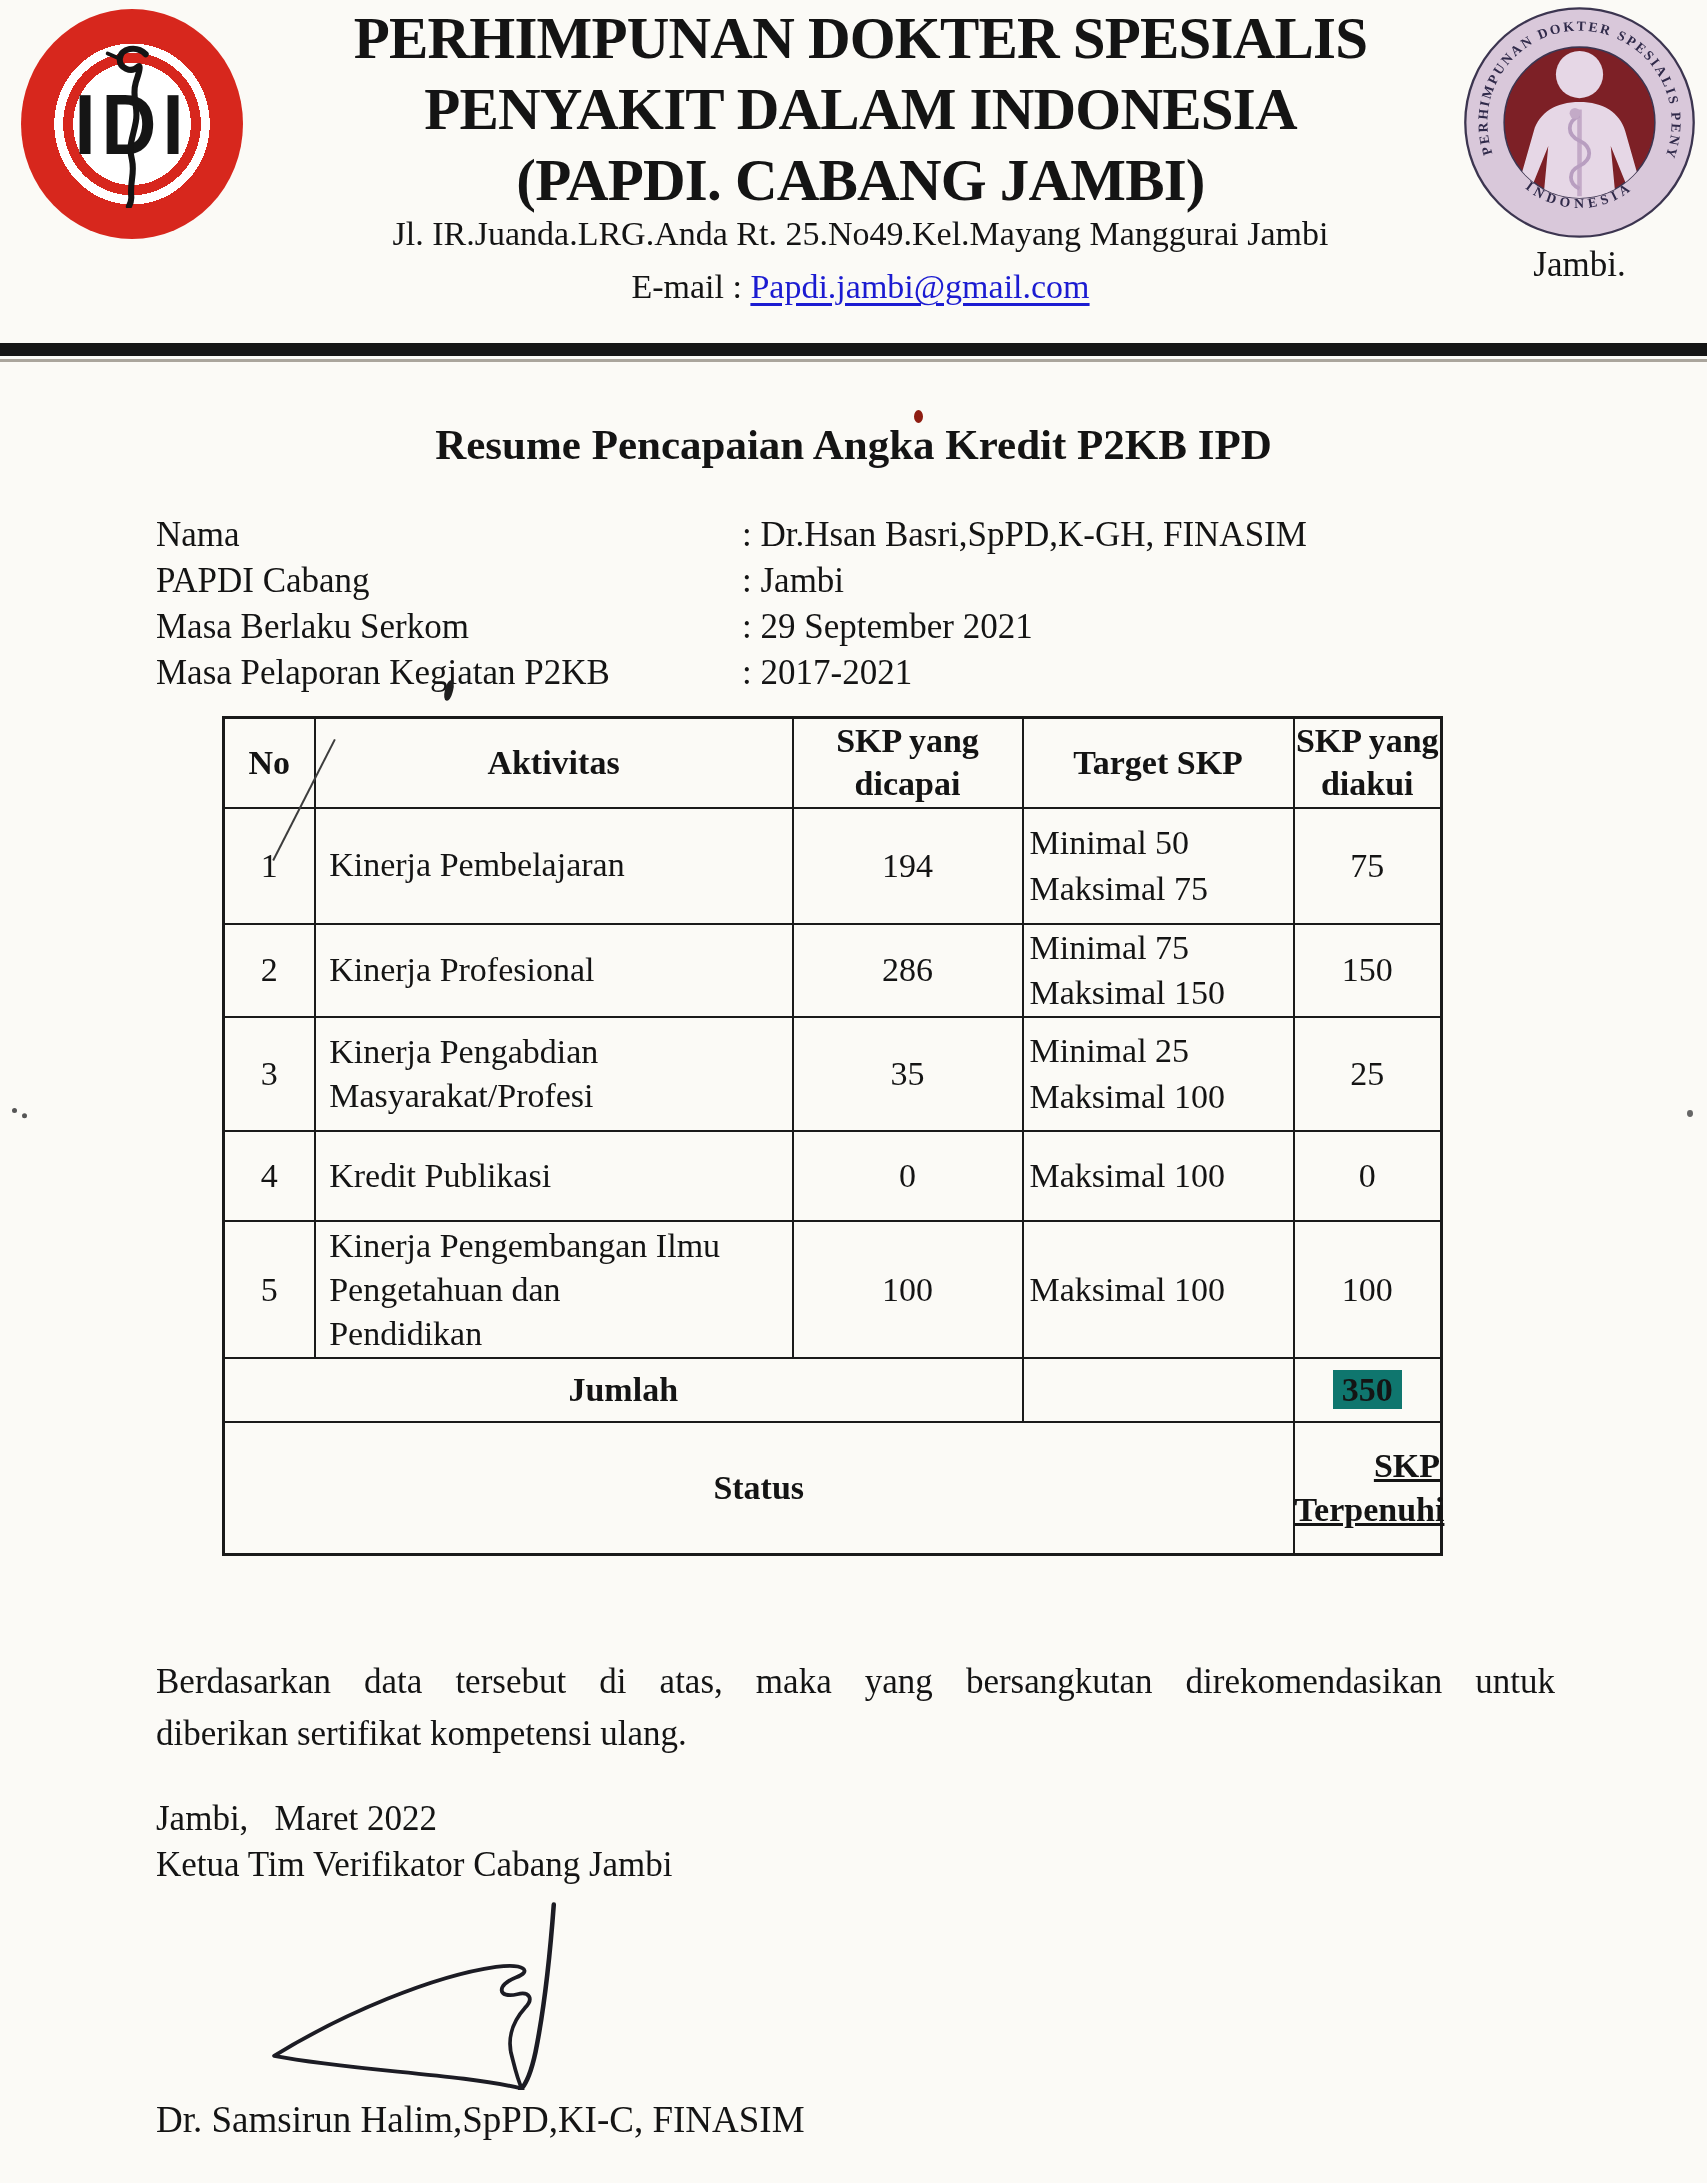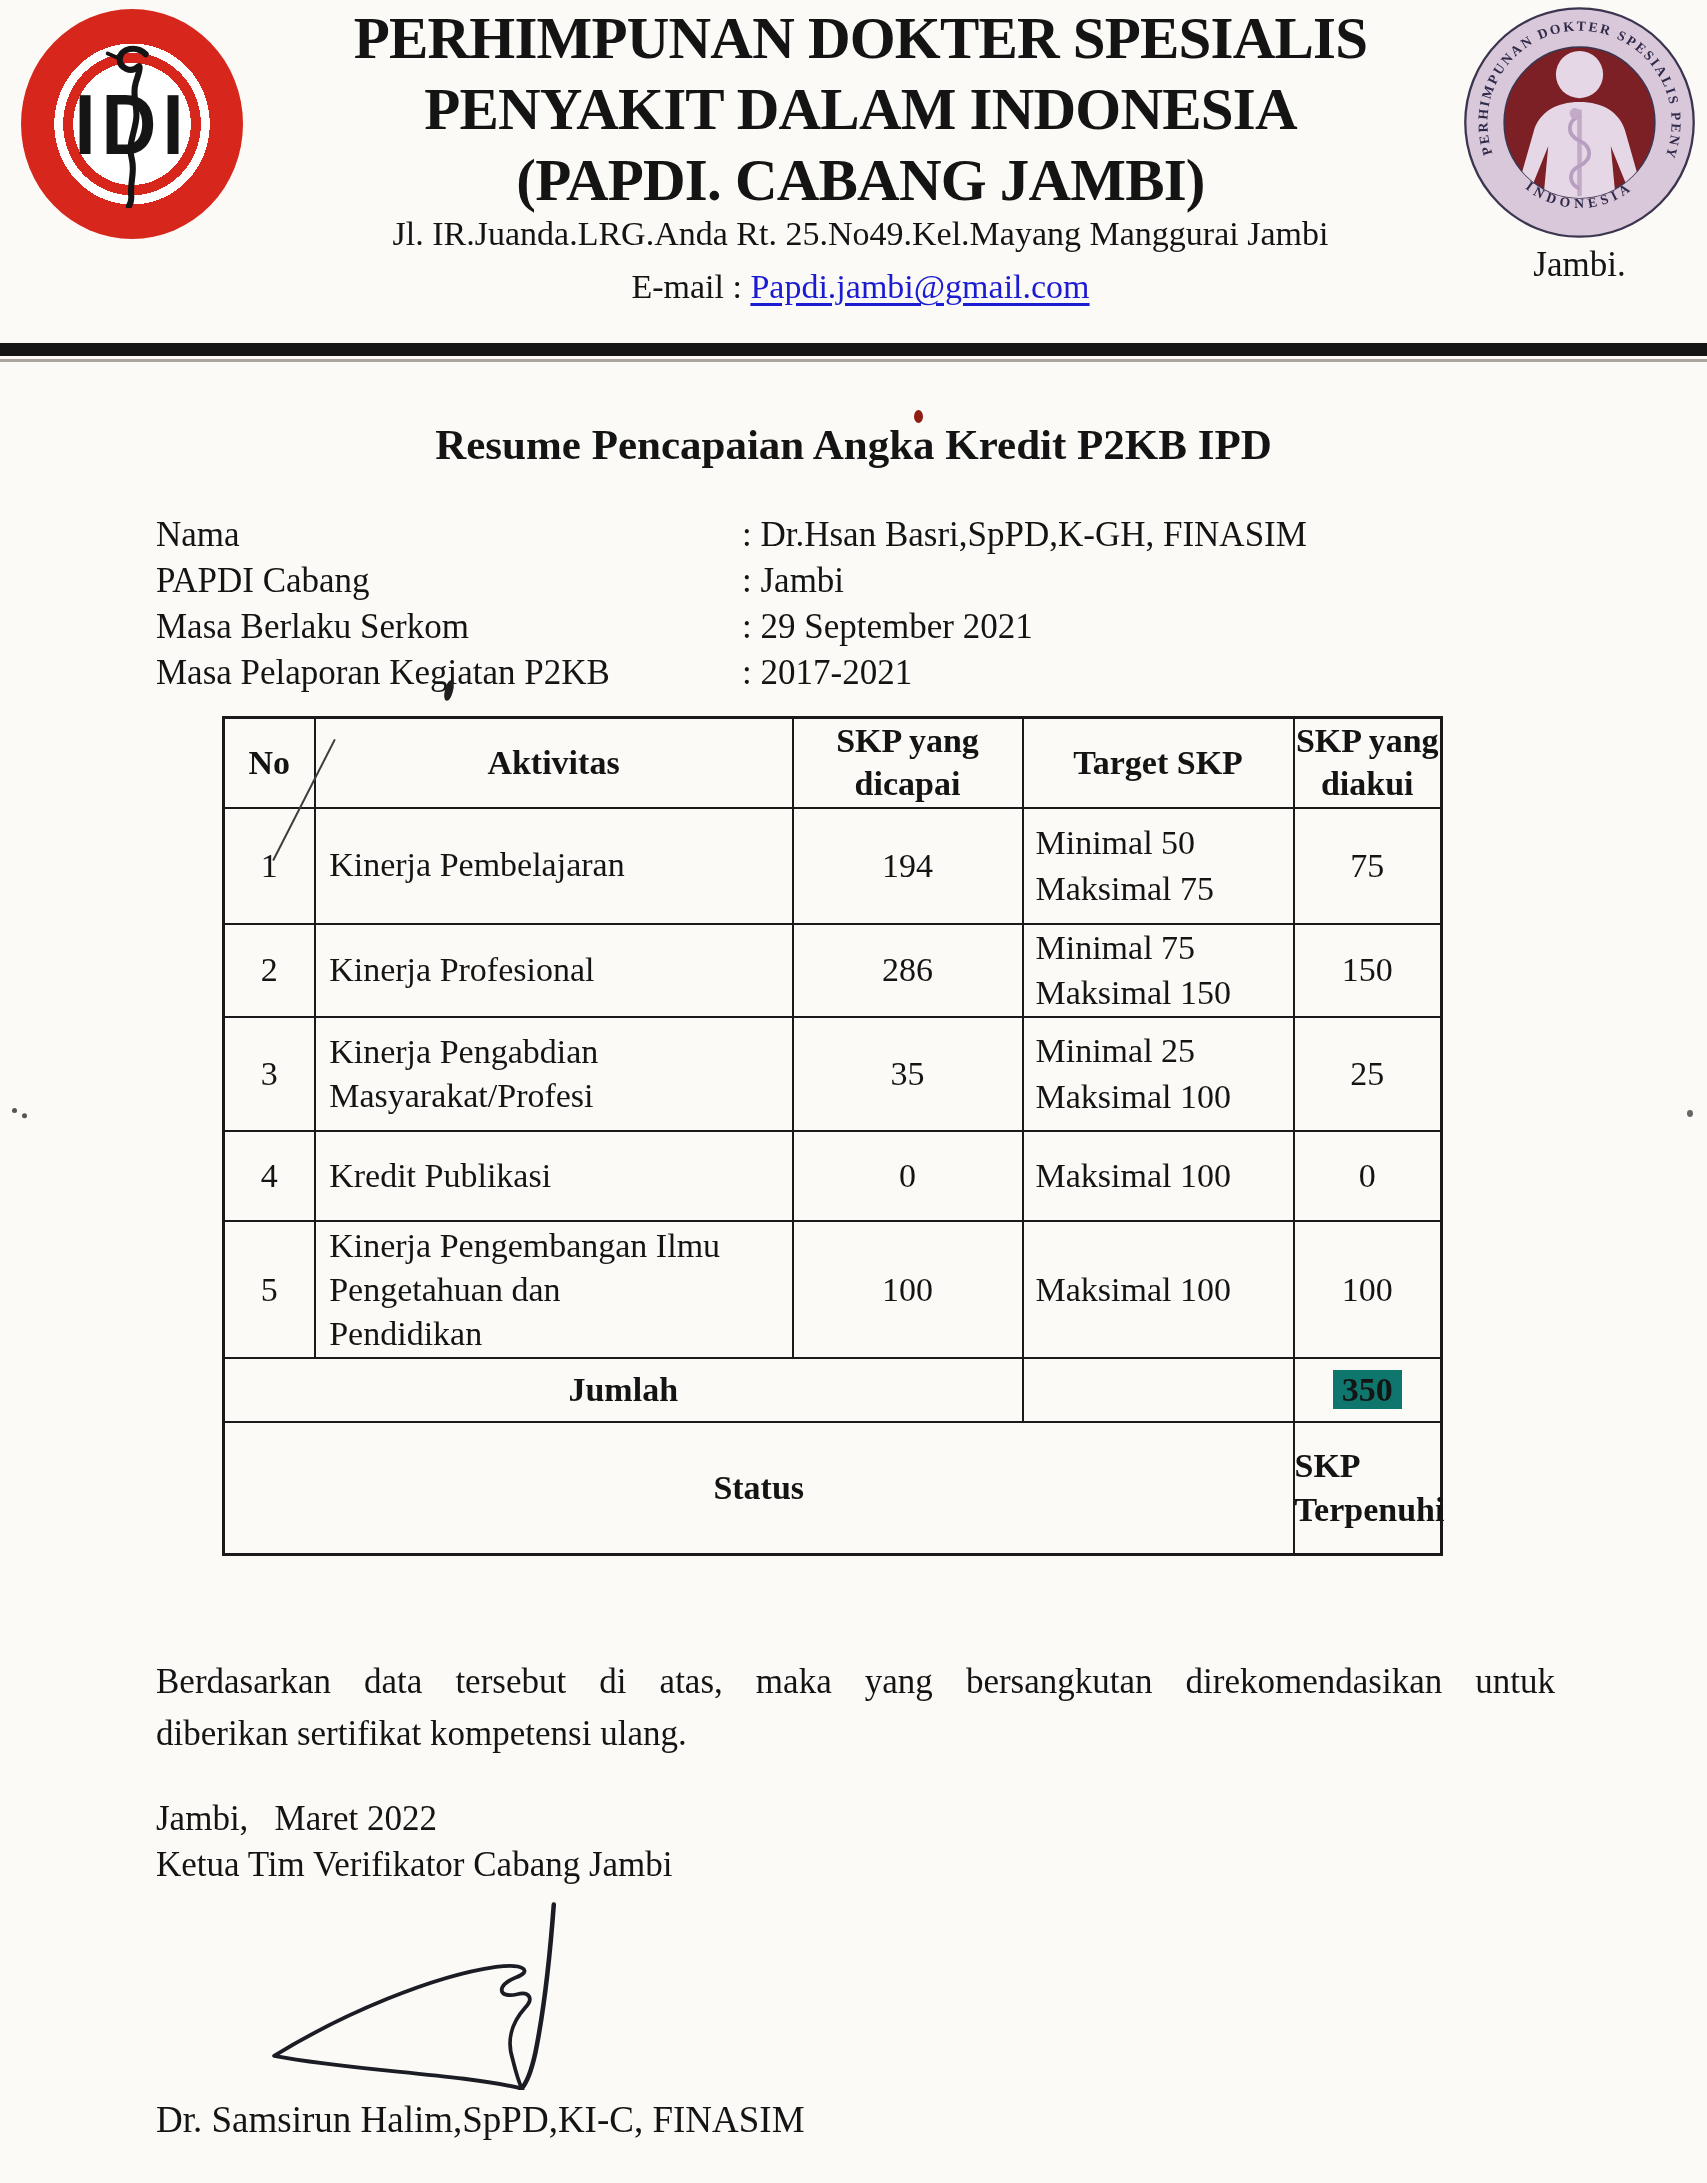--- a/index.html
+++ b/index.html
@@ -42,26 +42,26 @@
   .skp-table {
     margin:20px 0 0 222px; width:1219px; border-collapse:collapse; table-layout:fixed;
     font-size:34px; border:3.8px solid #1a1a1a;
   }
   .skp-table th, .skp-table td { border:2.3px solid #1a1a1a; vertical-align:middle; }
   .skp-table th { font-weight:700; line-height:1.25; white-space:pre-line; text-align:center; }
   .c-no { width:91px; } .c-akt { width:478px; } .c-dic { width:230px; }
   .c-tar { width:271px; } .c-dia { width:148px; }
   td.no, td.num { text-align:center; }
   td.akt { text-align:left; padding-left:13.7px; white-space:pre-line; line-height:1.3; }
-  td.target { text-align:left; padding-left:12px; white-space:pre-line; line-height:1.35; }
+  td.target { text-align:left; padding-left:6px; white-space:pre-line; line-height:1.35; }
   tr.r-head { height:90px; } tr.r1 { height:116px; } tr.r2 { height:88px; }
   tr.r3 { height:114px; } tr.r4 { height:90px; } tr.r5 { height:137px; }
   tr.r-jumlah { height:64px; } tr.r-status { height:132px; }
   .bold-cell { font-weight:700; text-align:center; }
-  .status-val { font-weight:700; text-align:left; line-height:1.3; }
+  .status-val { font-weight:700; text-align:right; line-height:1.3;text-decoration:underline; }
   .highlight { background:#0f766e; font-weight:700; padding:0.8px 9px; }
   .closing-par { margin:100px 152px 0 156px; font-size:35px; line-height:1.5; }
   .par-l1 { display:block; text-align:justify; text-align-last:justify; }
   .par-l2 { display:block; text-align:left; }
   .place-date { margin:35px 0 0 156px; font-size:35px; line-height:46px; }
   .role { margin-left:156px; font-size:35px; line-height:46px; }
   .signature { margin:12px 0 0 228px; width:457px; height:190px; }
   .signer { margin:4.6px 0 0 156px; font-size:37px; }
   
   .speck { position:absolute; }

